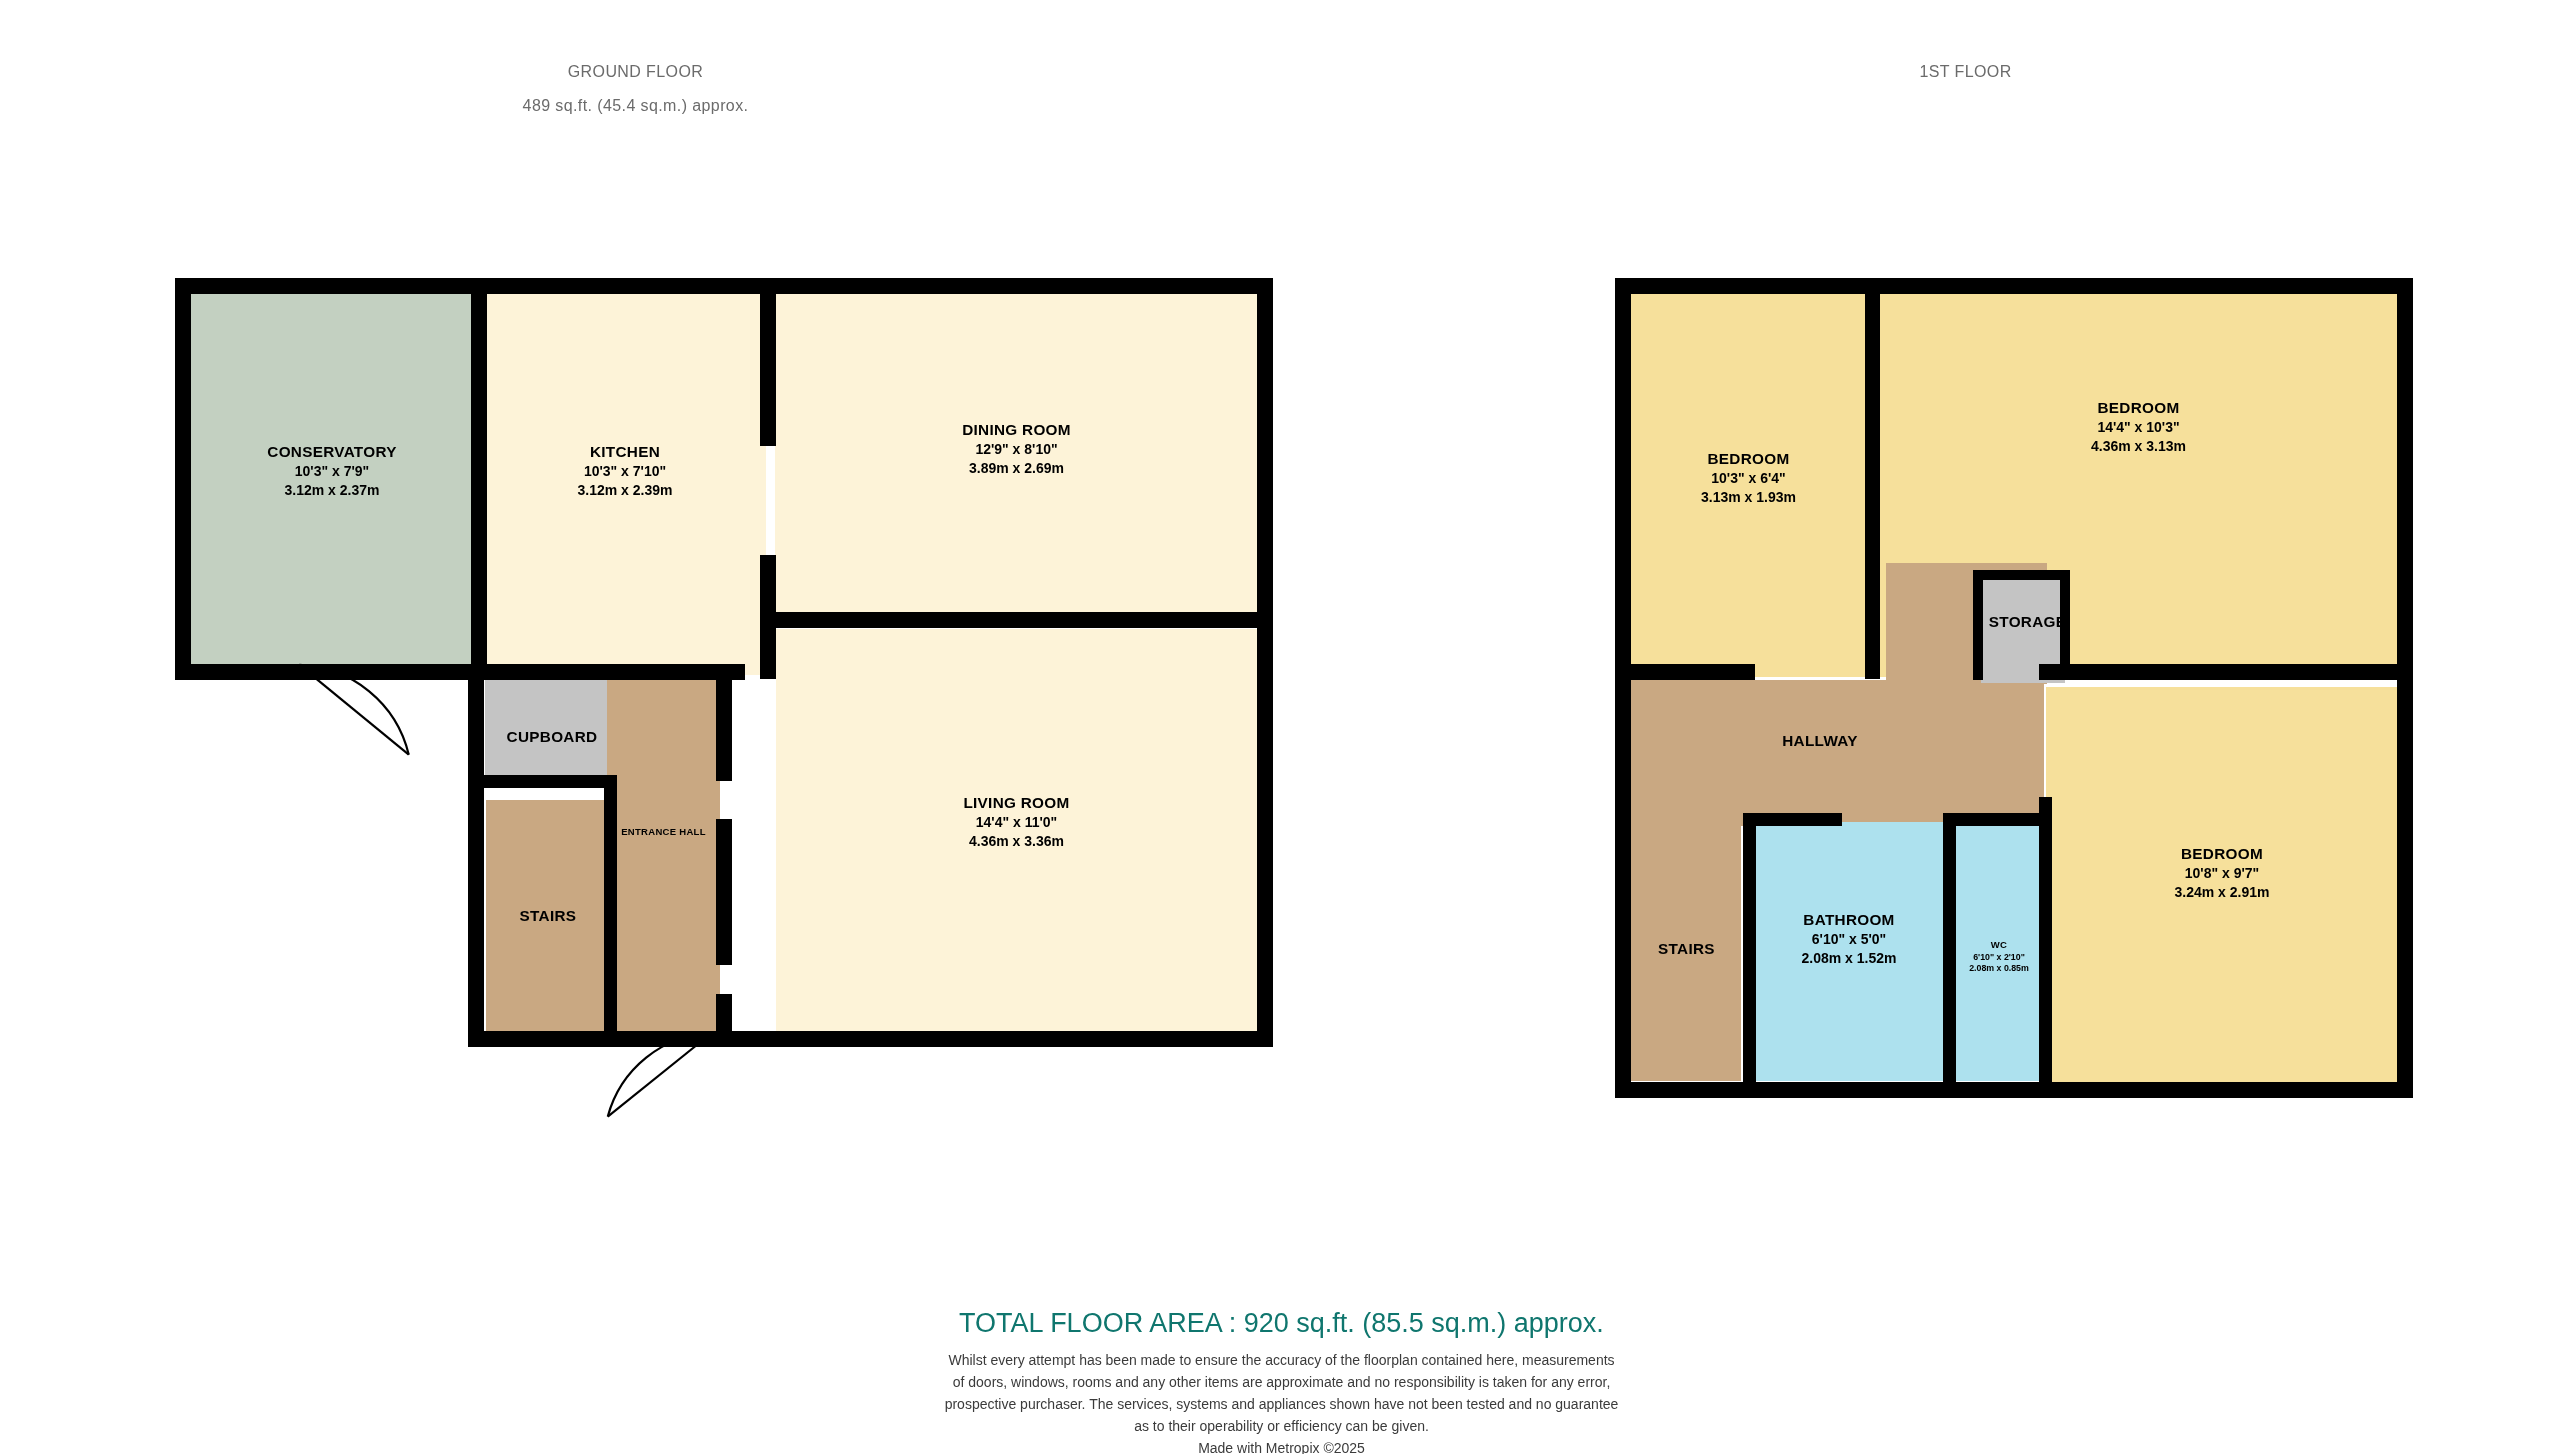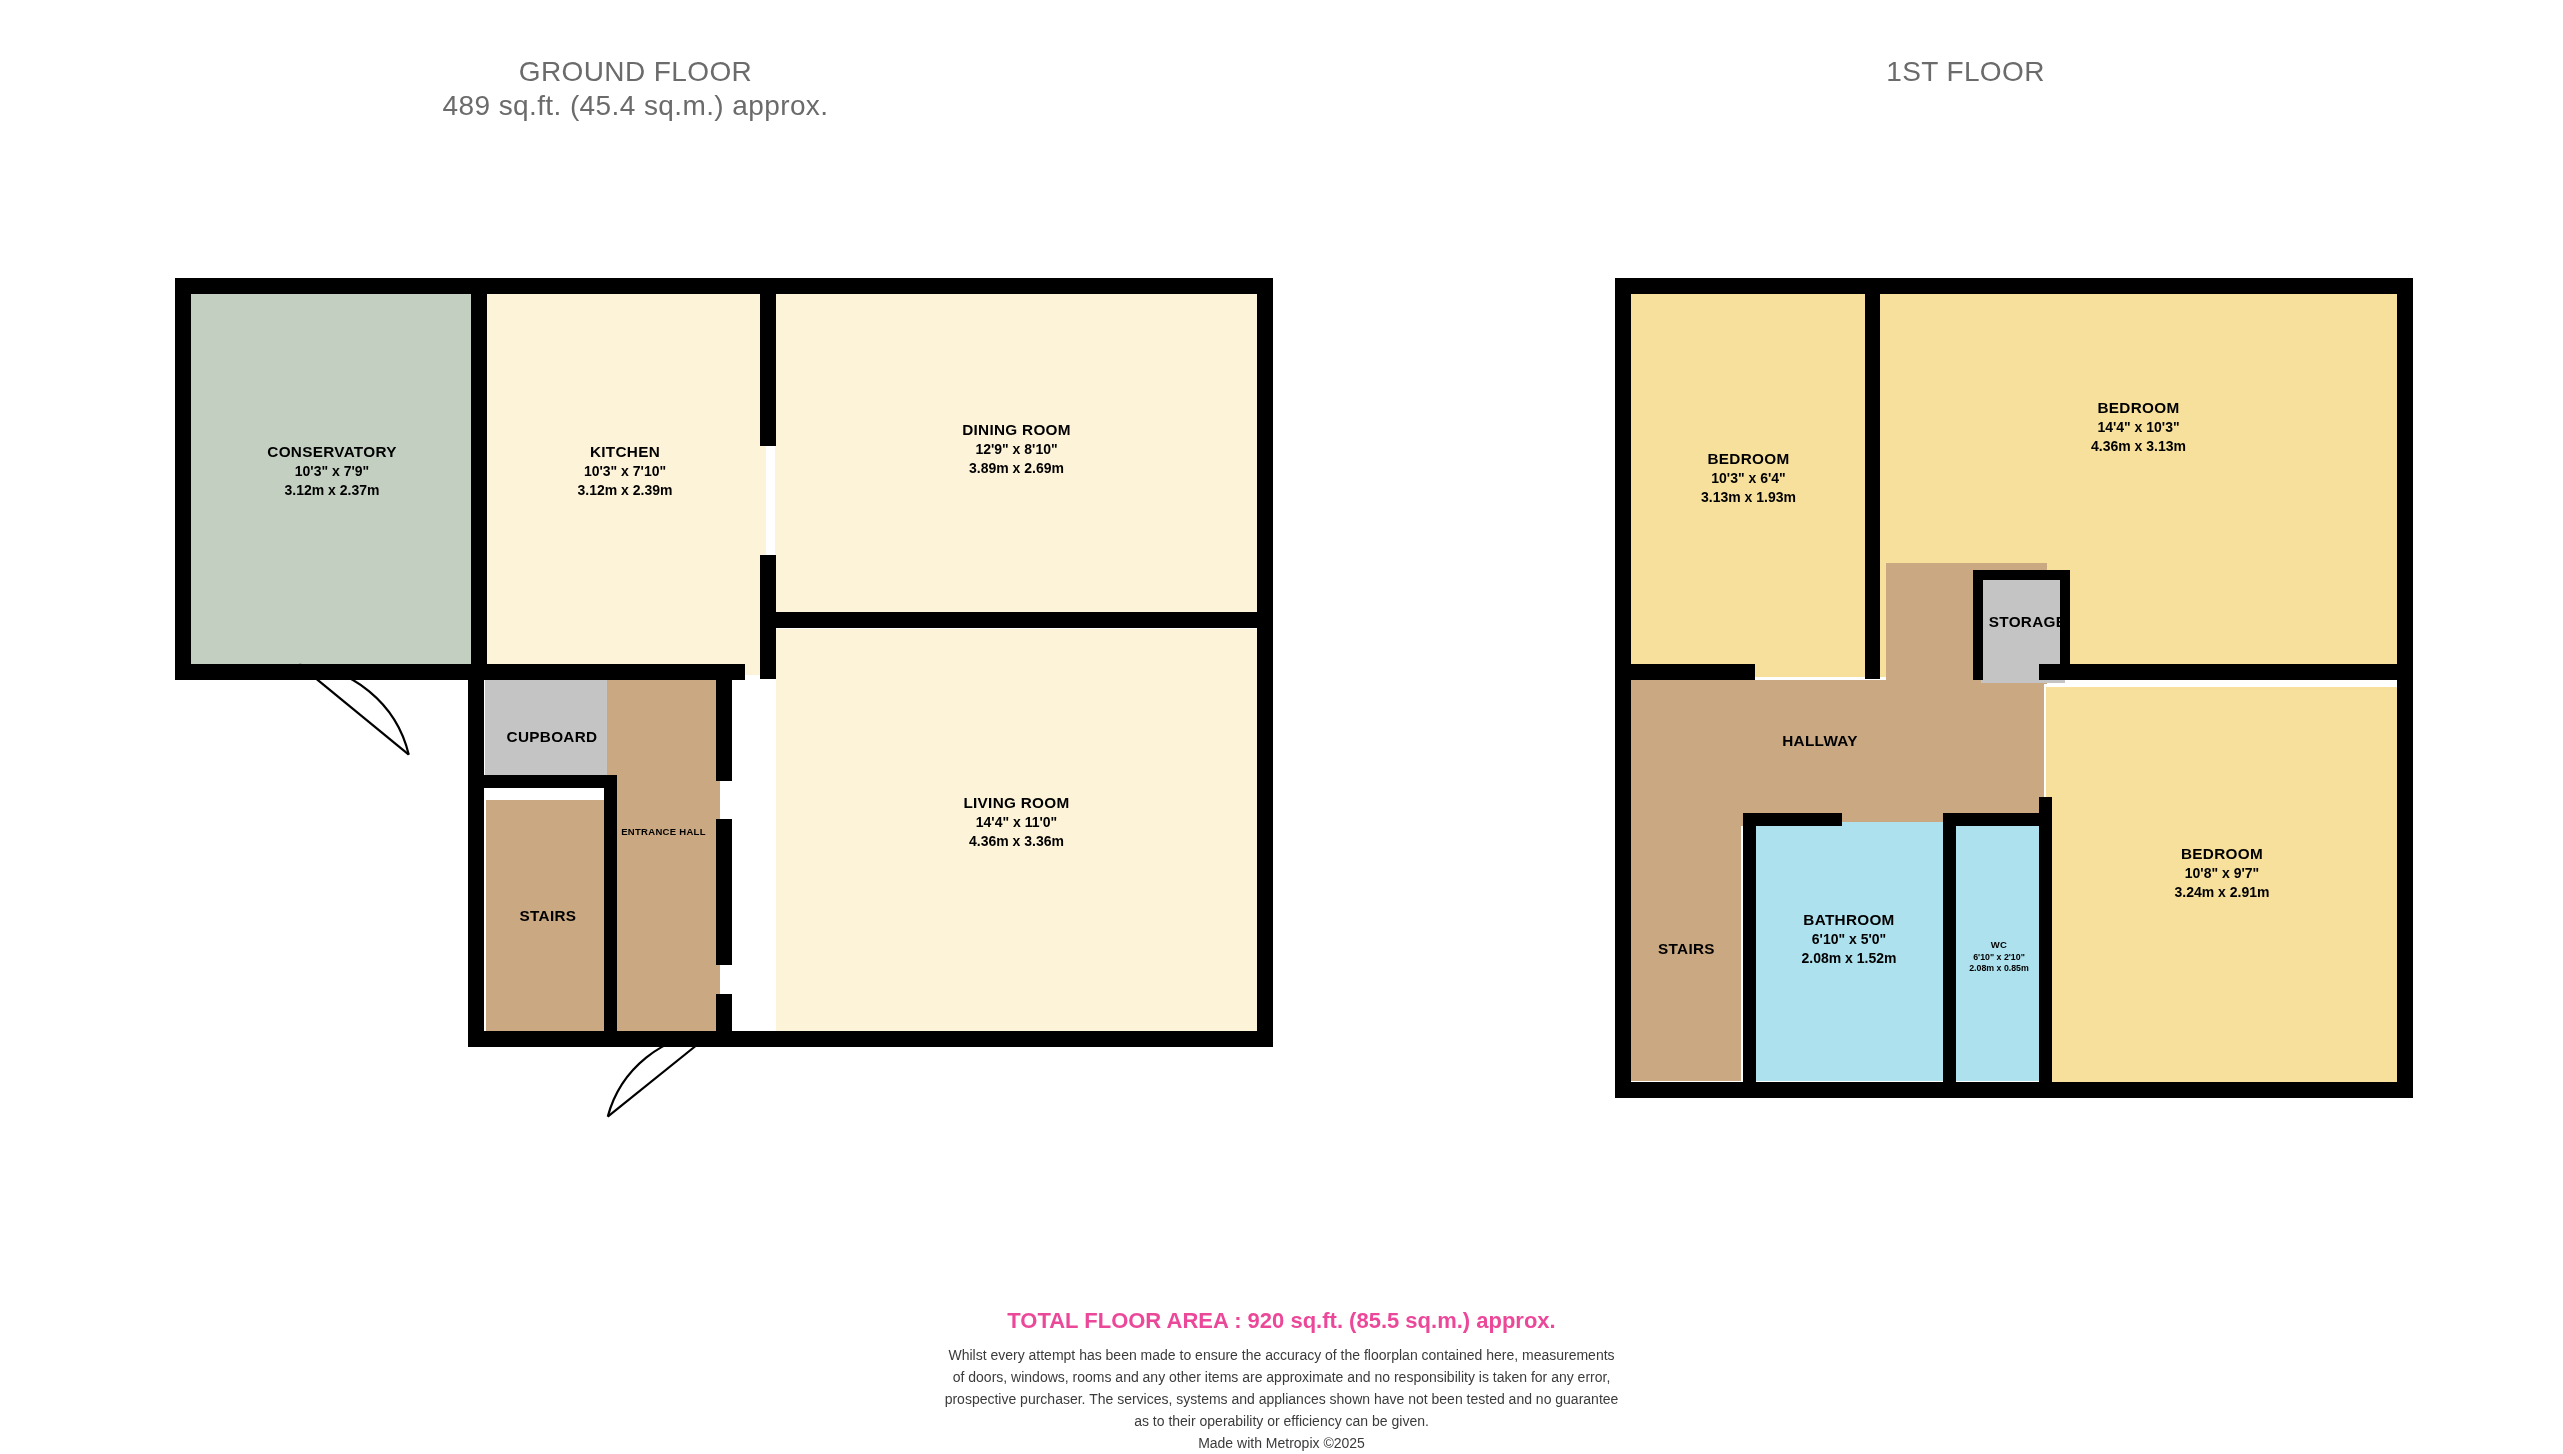--- a/index.html
+++ b/index.html
@@ -1,18 +1,18 @@
 <!DOCTYPE html>
 <html style="font-size:11.7px"><head>
 <meta charset="utf-8">
 <style>
   html,body{margin:0;padding:0;background:#ffffff;}
   body{width:2563px;height:1454px;position:relative;font-family:"Liberation Sans",sans-serif;overflow:hidden;}
 
-  .floor-title{position:absolute;text-align:center;color:#6b6b6b;font-size:28px;line-height:34px;letter-spacing:0.4px;}
+  .floor-title{position:absolute;text-align:center;color:#6b6b6b;font-size:16px;line-height:34px;letter-spacing:0.4px;}
   .floor-title .t2{display:block;}
 
   .plan{position:absolute;}
 
   
   .wall{position:absolute;background:#000000;}
   .room{position:absolute;}
   .cream{background:#fdf3d8;}
   .yellow{background:#f6e09b;}
   .green{background:#c3d0c1;}
@@ -22,21 +22,21 @@
 
   .label{position:absolute;text-align:center;color:#000;font-weight:bold;line-height:1.32;white-space:nowrap;}
   .label .name{font-size:15.3px;letter-spacing:0.3px;}
   .label .dim{font-size:14px;}
   .label.small .name{font-size:9.5px;}
   .label.small .dim{font-size:8.8px;}
 
   .doorarc{position:absolute;}
 
   .footer{position:absolute;left:0;width:2563px;text-align:center;}
-  .total{font-size:22px;color:#ec4899;font-weight:bold;}
+  .total{font-size:27px;color:#0f766e;}
   .disclaimer{font-size:14px;color:#3b3b3b;line-height:22px;margin-top:10.2px;}
   .made{font-size:14px;color:#3b3b3b;}
 </style>
 </head>
 <body>
 
 <div class="floor-title" style="left:409px;top:55px;width:453px;">
   <span>GROUND FLOOR</span>
   <span class="t2">489 sq.ft. (45.4 sq.m.) approx.</span>
 </div>

